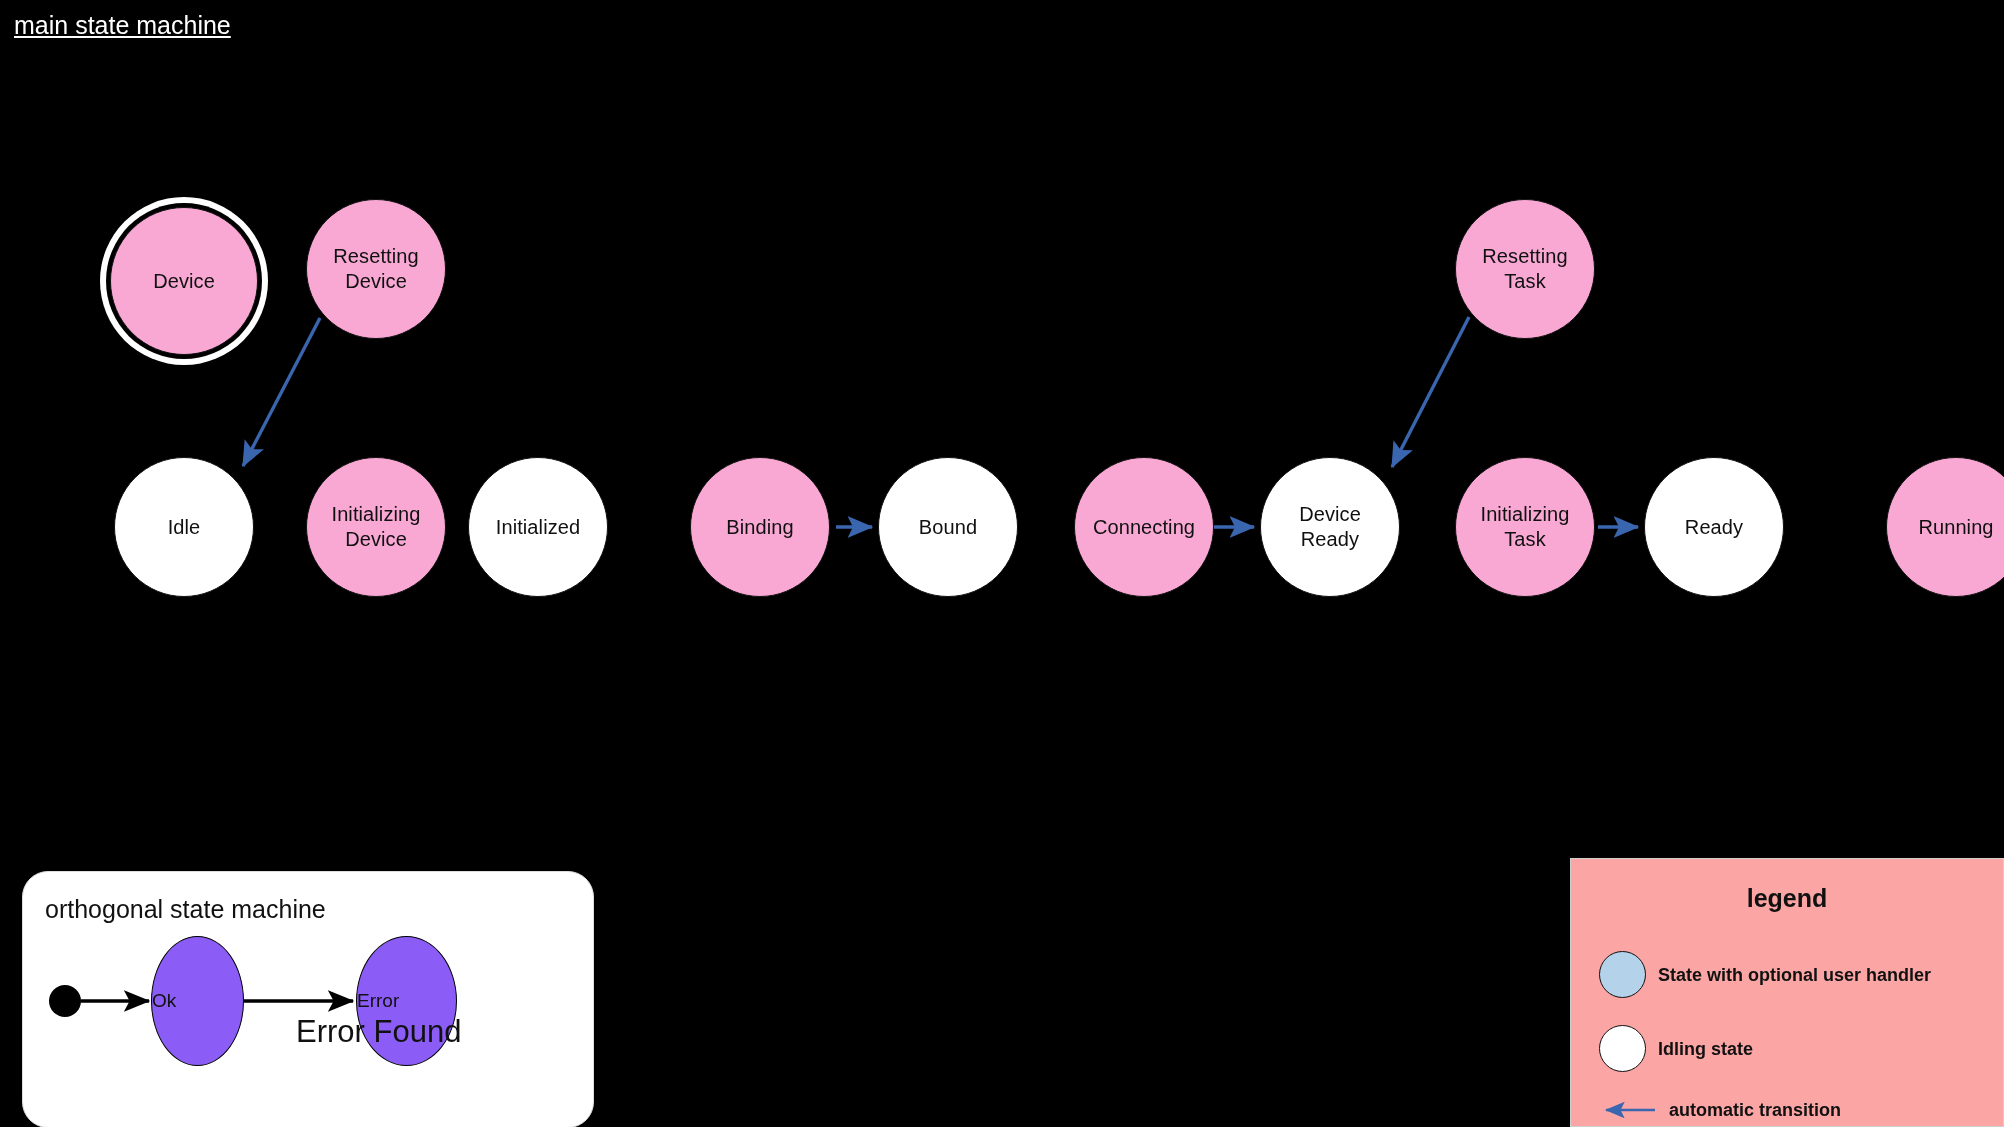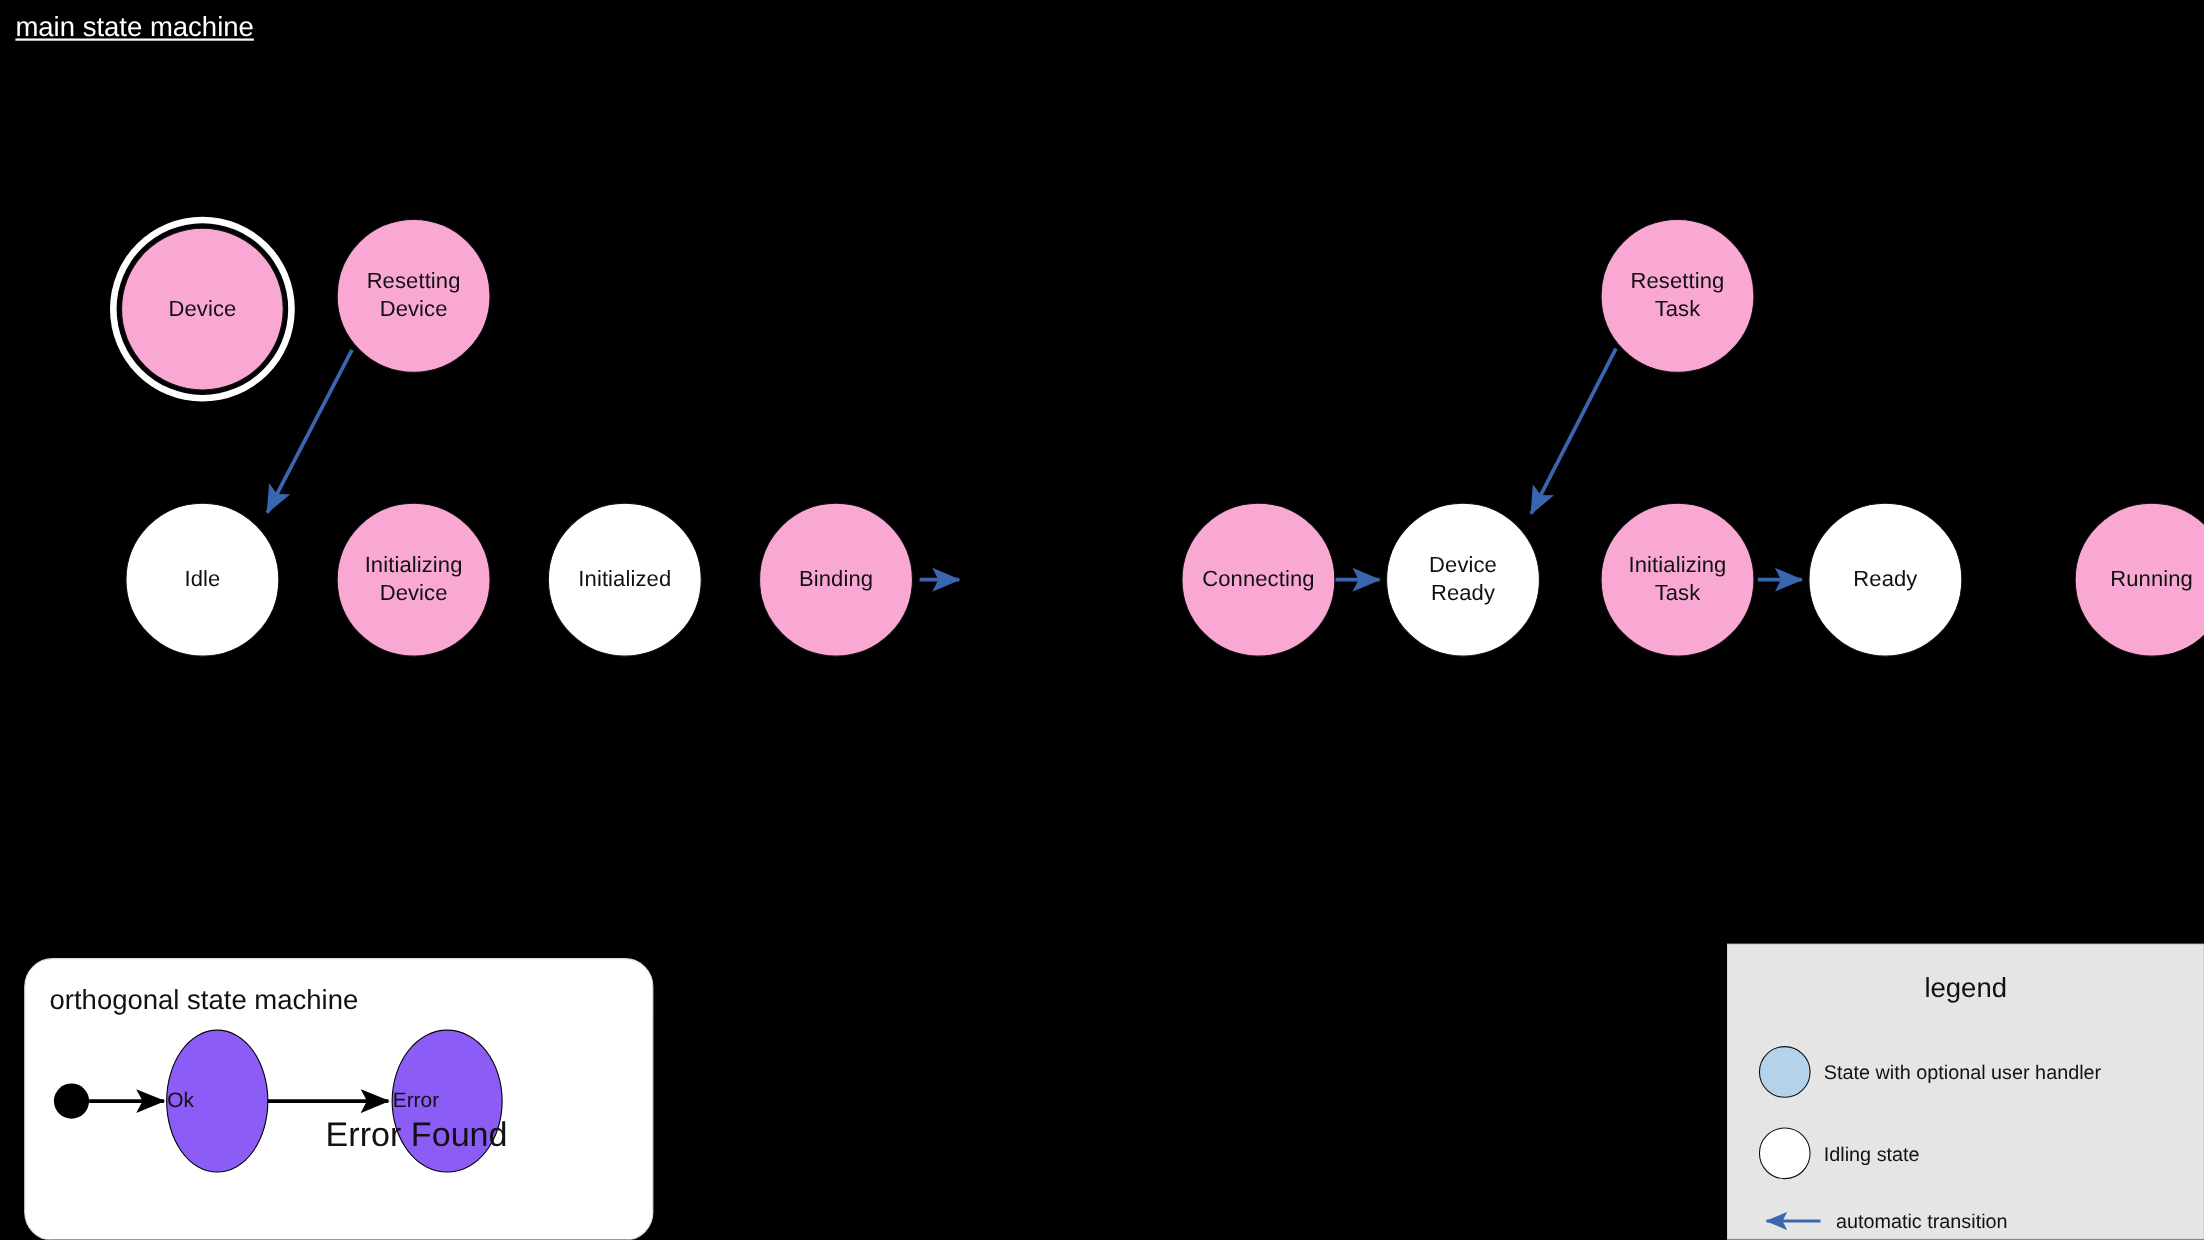--- a/index.html
+++ b/index.html
@@ -112,23 +112,24 @@
     position: absolute;
     color: #111111;
     font-size: 31px;
     line-height: 27px;
     white-space: nowrap;
   }
 
   
   .legend-panel {
     position: absolute;
-    background: #e5e5e5;
+    background: #fca5a5;
     border: 1.5px solid #cfcfcf;
     box-sizing: border-box;
+    font-weight: bold;
   }
   .legend-title {
     position: absolute;
     left: 0;
     right: 0;
     top: 24px;
     text-align: center;
     color: #111111;
     font-size: 25px;
     line-height: 30px;
@@ -211,28 +212,31 @@
   </div>
 
   <div class="node idling" style="left:114px; top:457px; width:140px; height:140px;">
     <span class="lbl">Idle</span>
   </div>
 
   <div class="node handler" style="left:306px; top:457px; width:140px; height:140px;">
     <span class="lbl">Initializing<br>Device</span>
   </div>
 
-  <div class="node idling" style="left:498px; top:457px; width:140px; height:140px;">
+  <div class="node idling" style="left:468px; top:457px; width:140px; height:140px;">
     <span class="lbl">Initialized</span>
   </div>
 
   <div class="node handler" style="left:690px; top:457px; width:140px; height:140px;">
     <span class="lbl">Binding</span>
   </div>
 
+  <div class="node idling" style="left:878px; top:457px; width:140px; height:140px;">
+    <span class="lbl">Bound</span>
+  </div>
 
   <div class="node handler" style="left:1074px; top:457px; width:140px; height:140px;">
     <span class="lbl">Connecting</span>
   </div>
 
   <div class="node idling" style="left:1260px; top:457px; width:140px; height:140px;">
     <span class="lbl">Device<br>Ready</span>
   </div>
 
   <div class="node handler" style="left:1455px; top:457px; width:140px; height:140px;">

